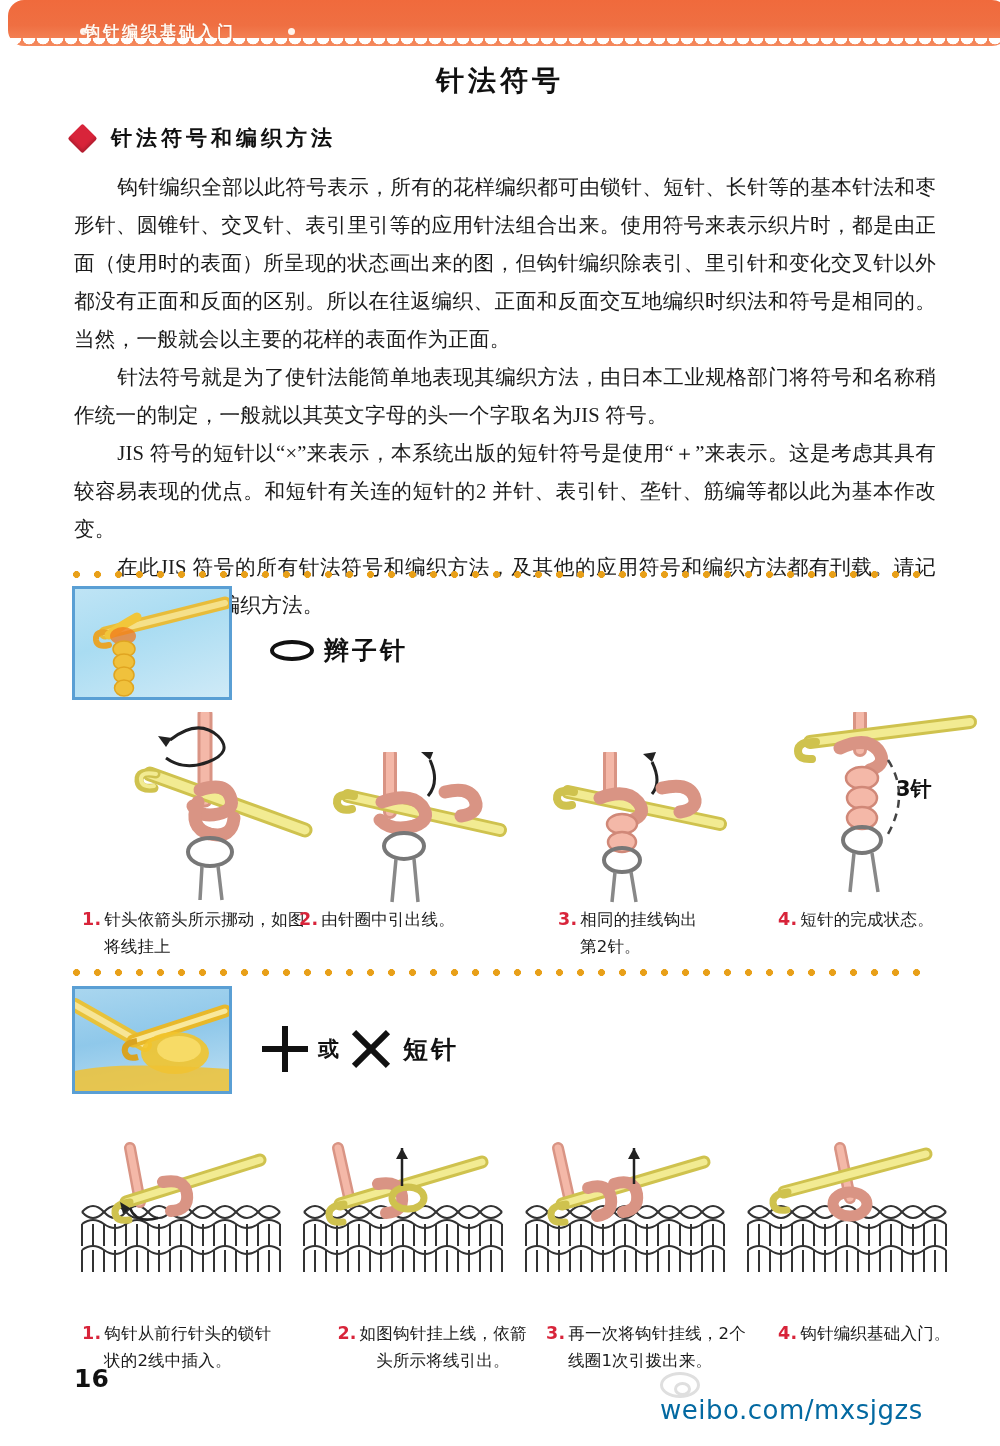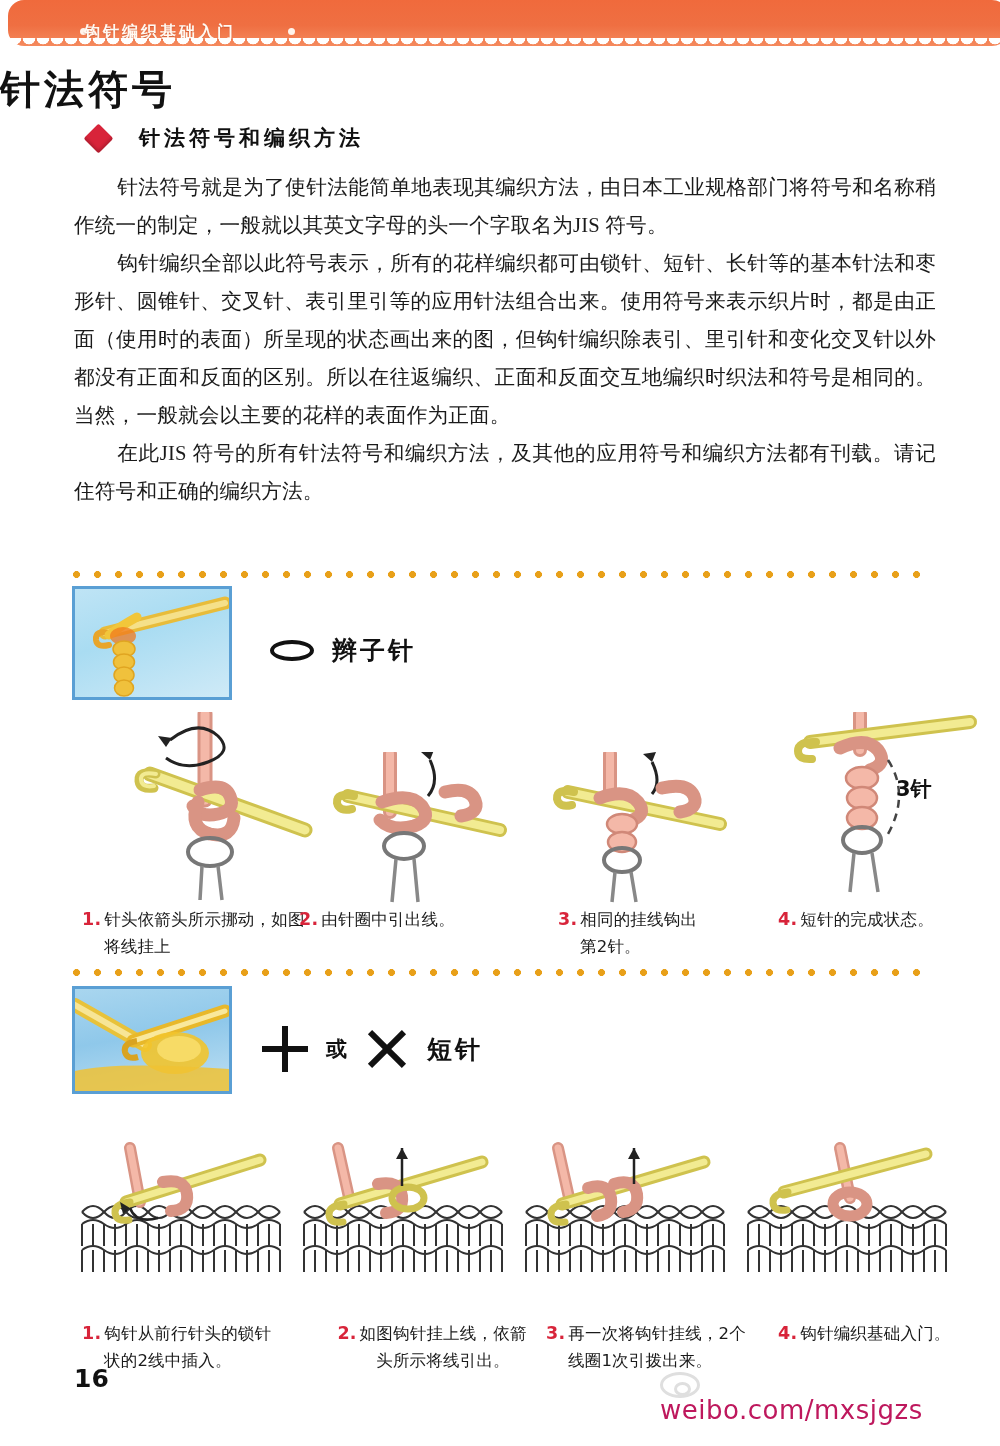--- a/index.html
+++ b/index.html
@@ -39,31 +39,31 @@
     position: absolute; top: 28px;
     width: 7px; height: 7px; border-radius: 50%;
     background: #fff4ec;
   }
   .banner-dot.left { left: 72px; }
   .banner-dot.right { left: 280px; }
 
   
   .page-title {
     position: absolute; left: 0; top: 62px; width: 1000px;
-    text-align: left;
-    font-family: "DejaVu Sans", sans-serif;
-    font-size: 40px; font-weight: bold;
+    text-align: center;
+    font-family: "DejaVu Sans", sans-serif;
+    font-size: 28px; font-weight: bold;
     letter-spacing: 4px;
     color: #111111;
   }
 
   
   .section-head {
-    position: absolute; left: 88px; top: 124px;
-    display: flex; align-items: center; gap: 30px;
+    position: absolute; left: 72px; top: 124px;
+    display: flex; align-items: center; gap: 18px;
   }
   .diamond {
     width: 21px; height: 21px;
     background: #d8243a;
     transform: rotate(45deg);
     border-radius: 2px;
     box-shadow: inset -2px -2px 3px rgba(0,0,0,.18);
   }
   .section-head-label {
     font-family: "DejaVu Sans", sans-serif;
@@ -106,21 +106,21 @@
   .photo-bg-chain {
     background: linear-gradient(160deg, #bfe4f5 0%, #a9dcf2 40%, #cfeaf7 100%);
   }
   .photo-bg-sc {
     background: linear-gradient(170deg, #a9d6ef 0%, #8fc8ea 45%, #bfe0f3 100%);
   }
 
   
   .symbol-row {
     position: absolute;
-    display: flex; align-items: center; gap: 18px;
+    display: flex; align-items: center; gap: 10px;
   }
   #symrow-chain { left: 270px; top: 634px; }
   #symrow-sc    { left: 262px; top: 1026px; }
   .sym-oval {
     width: 44px; height: 21px;
     border: 4px solid #111; border-radius: 50%;
   }
   .sym-plus {
     position: relative; width: 46px; height: 46px;
   }
@@ -177,21 +177,21 @@
   .watermark {
     position: absolute; left: 660px; top: 1372px;
     color: #d6d6d6;
     font-family: "DejaVu Sans", sans-serif;
     pointer-events: none;
   }
   .wm-line1 {
     font-size: 25px; letter-spacing: 1px; white-space: nowrap;
     display: flex; align-items: center; gap: 6px;
   }
-  .wm-line2 { font-size: 26px; letter-spacing: .5px; margin-top: -3px; color: #be185d; }
+  .wm-line2 { font-size: 26px; letter-spacing: .5px; margin-top: -3px; color: #0369a1; }
   .wm-eye {
     width: 40px; height: 26px; border: 3px solid #dfdfdf; border-radius: 50%;
     position: relative; flex: none;
   }
   .wm-eye::after {
     content: ""; position: absolute; left: 11px; top: 7px;
     width: 11px; height: 8px; border: 3px solid #dfdfdf; border-radius: 50%;
   }
 </style>
 </head>
@@ -205,22 +205,23 @@
 </div>
 
 <div class="page-title">针法符号</div>
 
 <div class="section-head">
   <div class="diamond"></div>
   <div class="section-head-label">针法符号和编织方法</div>
 </div>
 
 <div class="body-copy">
+  <p>钩针编织全部以此符号表示，所有的花样编织都可由锁针、短针、长针等的基本针法和枣形针、圆锥针、交叉针、表引里引等的应用针法组合出来。使用符号来表示织片时，都是由正面（使用时的表面）所呈现的状态画出来的图，但钩针编织除表引、里引针和变化交叉针以外都没有正面和反面的区别。所以在往返编织、正面和反面交互地编织时织法和符号是相同的。当然，一般就会以主要的花样的表面作为正面。</p>
   <p>针法符号就是为了使针法能简单地表现其编织方法，由日本工业规格部门将符号和名称稍作统一的制定，一般就以其英文字母的头一个字取名为JIS 符号。</p>
-  <p>钩针编织全部以此符号表示，所有的花样编织都可由锁针、短针、长针等的基本针法和枣形针、圆锥针、交叉针、表引里引等的应用针法组合出来。使用符号来表示织片时，都是由正面（使用时的表面）所呈现的状态画出来的图，但钩针编织除表引、里引针和变化交叉针以外都没有正面和反面的区别。所以在往返编织、正面和反面交互地编织时织法和符号是相同的。当然，一般就会以主要的花样的表面作为正面。</p>
+  <p>JIS 符号的短针以“×”来表示，本系统出版的短针符号是使用“＋”来表示。这是考虑其具有较容易表现的优点。和短针有关连的短针的2 并针、表引针、垄针、筋编等都以此为基本作改变。</p>
   <p>在此JIS 符号的所有针法符号和编织方法，及其他的应用符号和编织方法都有刊载。请记住符号和正确的编织方法。</p>
 </div>
 
 <div class="dotted-rule" id="rule-1"></div>
 
 <div class="photo" id="photo-chain">
   <div class="photo-inner photo-bg-chain">
     <svg width="154" height="108" viewBox="0 0 154 108">
       <path d="M30 44 L150 14" stroke="#e8bc3a" stroke-width="13" stroke-linecap="round"></path>
       <path d="M30 44 L150 14" stroke="#f5e08a" stroke-width="6" stroke-linecap="round"></path>

